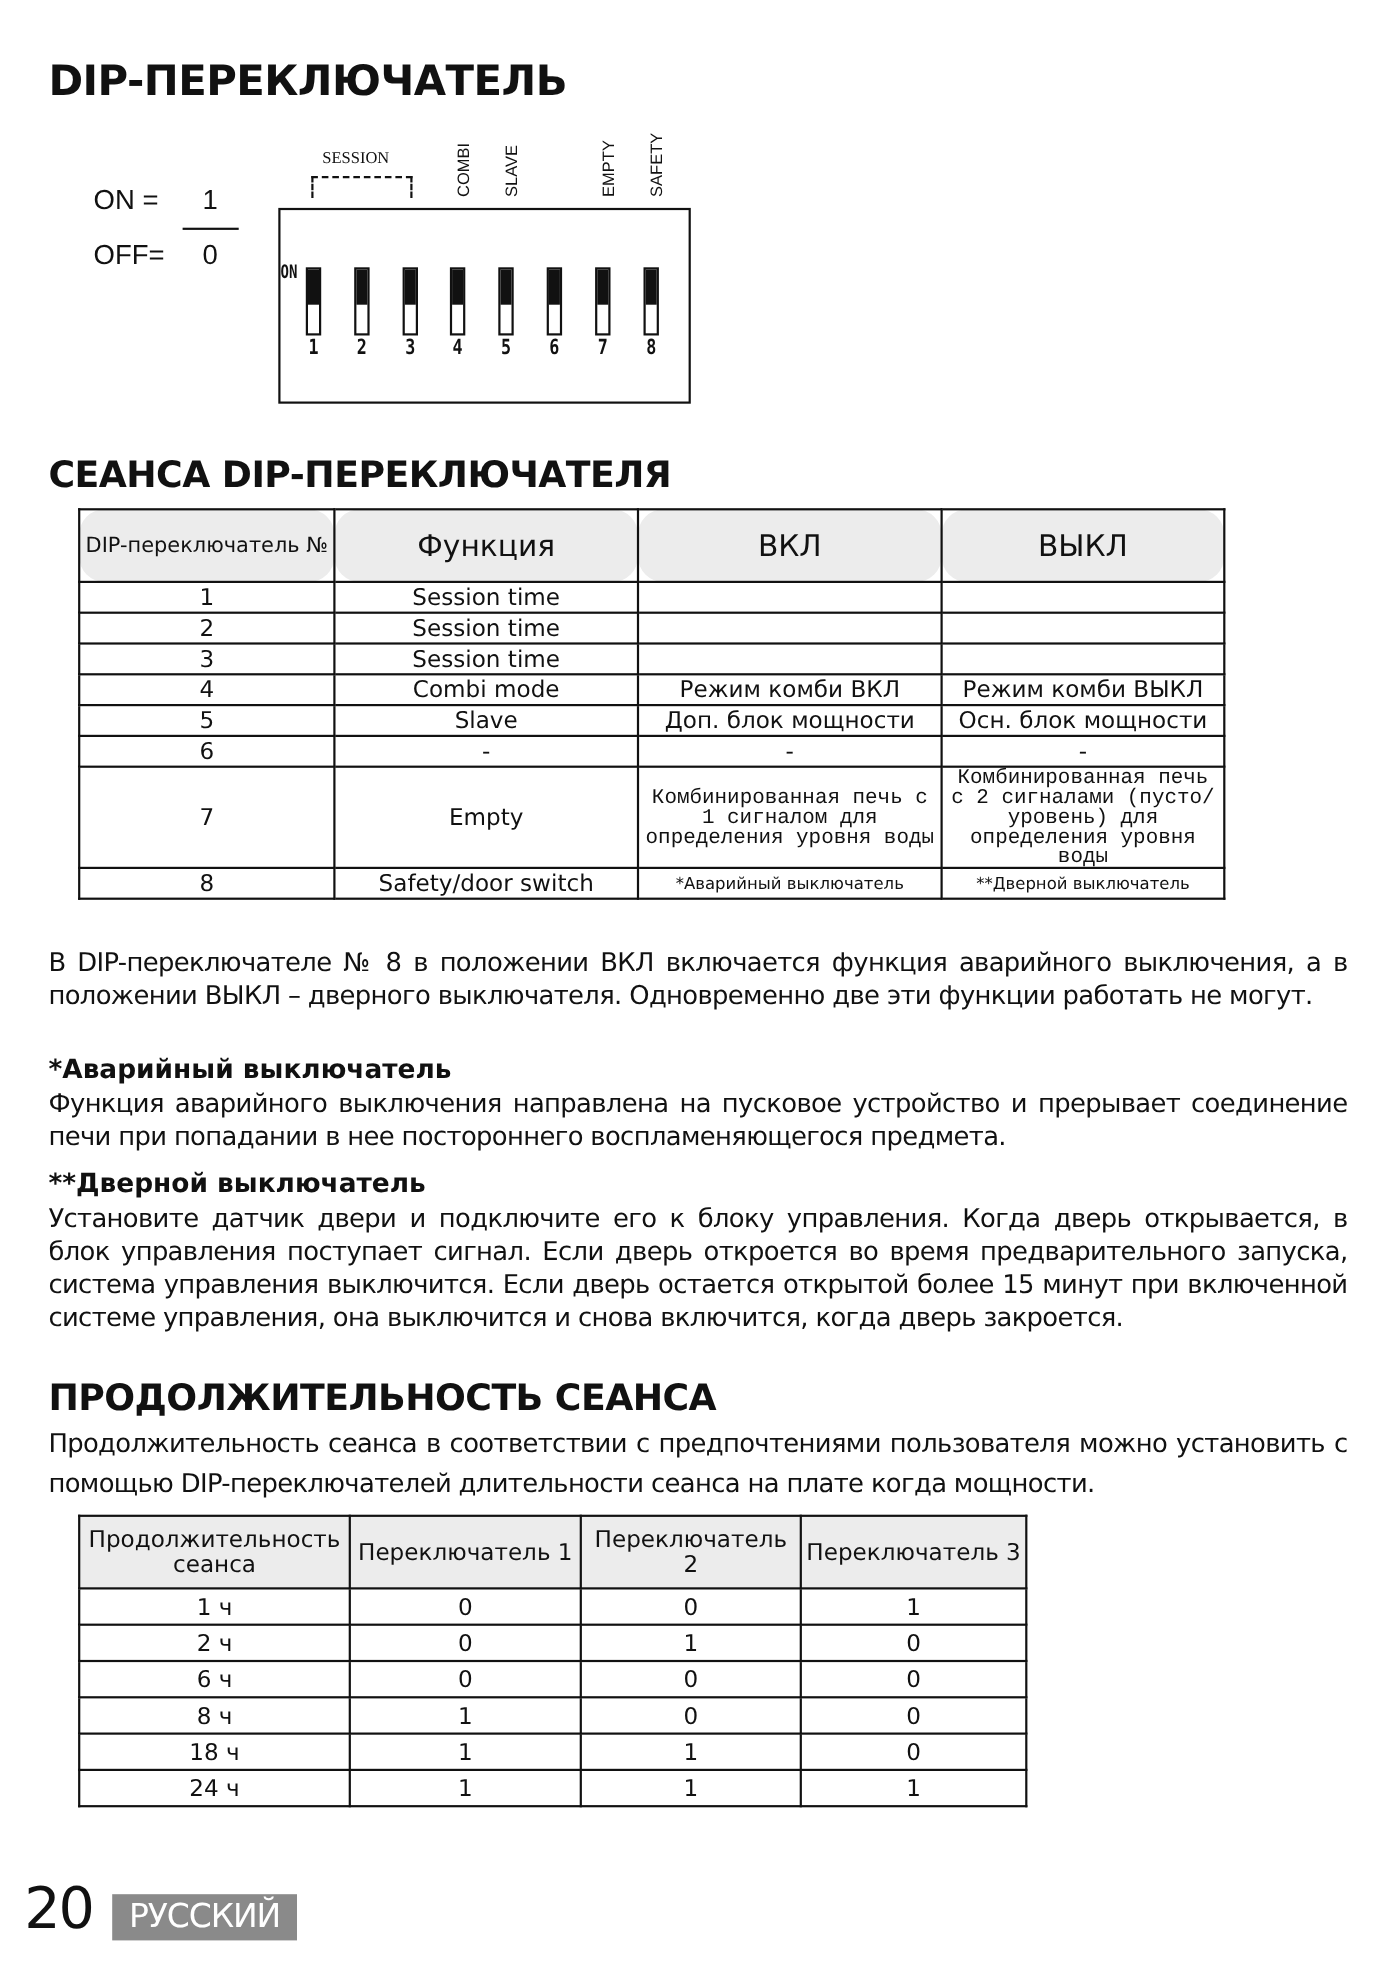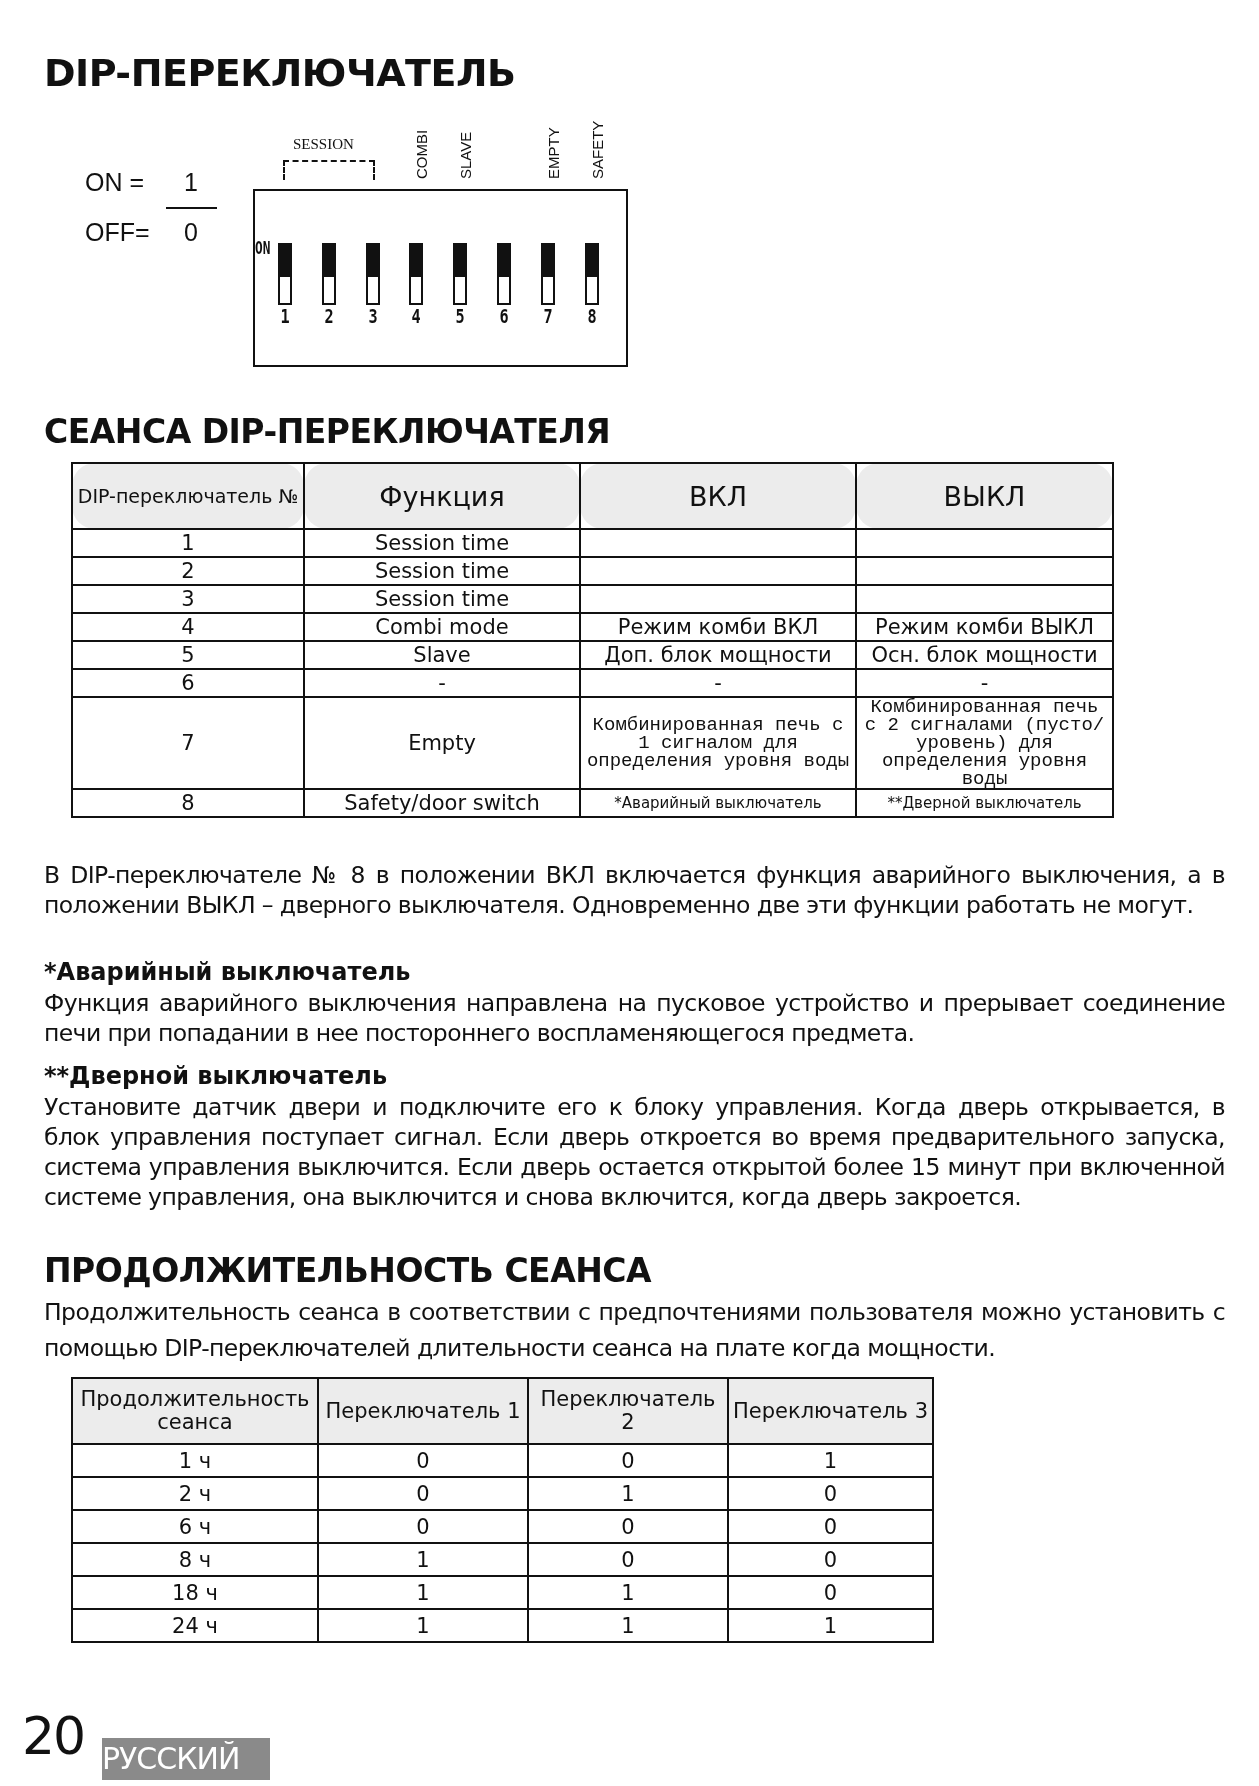--- a/index.html
+++ b/index.html
@@ -35,21 +35,21 @@
   .t1 tr.tall td { height: 76px; }
   .t2 th { font-size: 21px; line-height: 23px; height: 64px; }
   .t2 td { font-size: 21px; height: 31px; }
 
   
   .para { position: absolute; left: 44px; width: 1181px; font-family: "DejaVu Sans", sans-serif; font-size: 23.5px; line-height: 30px; text-align: justify; letter-spacing: -0.6px; }
   .subhead { position: absolute; left: 44px; font-family: "DejaVu Sans", sans-serif; font-weight: bold; font-size: 24px; white-space: nowrap; }
 
   
   .page-num { position: absolute; left: 22px; top: 1706px; font-family: "DejaVu Sans", sans-serif; font-size: 52px; line-height: 60px; letter-spacing: -2px; }
-  .lang-badge { position: absolute; left: 102px; top: 1722px; width: 168px; height: 42px; background: #8a8a8a; color: #fff; font-family: "DejaVu Sans", sans-serif; font-size: 30px; line-height: 42px; text-align: left; letter-spacing: -1px; margin-top: 16px; }
+  .lang-badge { position: absolute; left: 102px; top: 1722px; width: 168px; height: 42px; background: #8a8a8a; color: #fff; font-family: "DejaVu Sans", sans-serif; font-size: 30px; line-height: 42px; text-align: center; letter-spacing: -1px; }
 </style>
 </head>
 <body>
 
 <div class="abs h1" style="left:44px; top:51px;">DIP-ПЕРЕКЛЮЧАТЕЛЬ</div>
 
 <div>
   <div class="abs legend" style="left:85px; top:168px;">ON  =</div>
   <div class="abs legend" style="left:184px; top:168px;">1</div>
   <div class="legend-line" style="left:166px; top:207px; width:51px;"></div>

